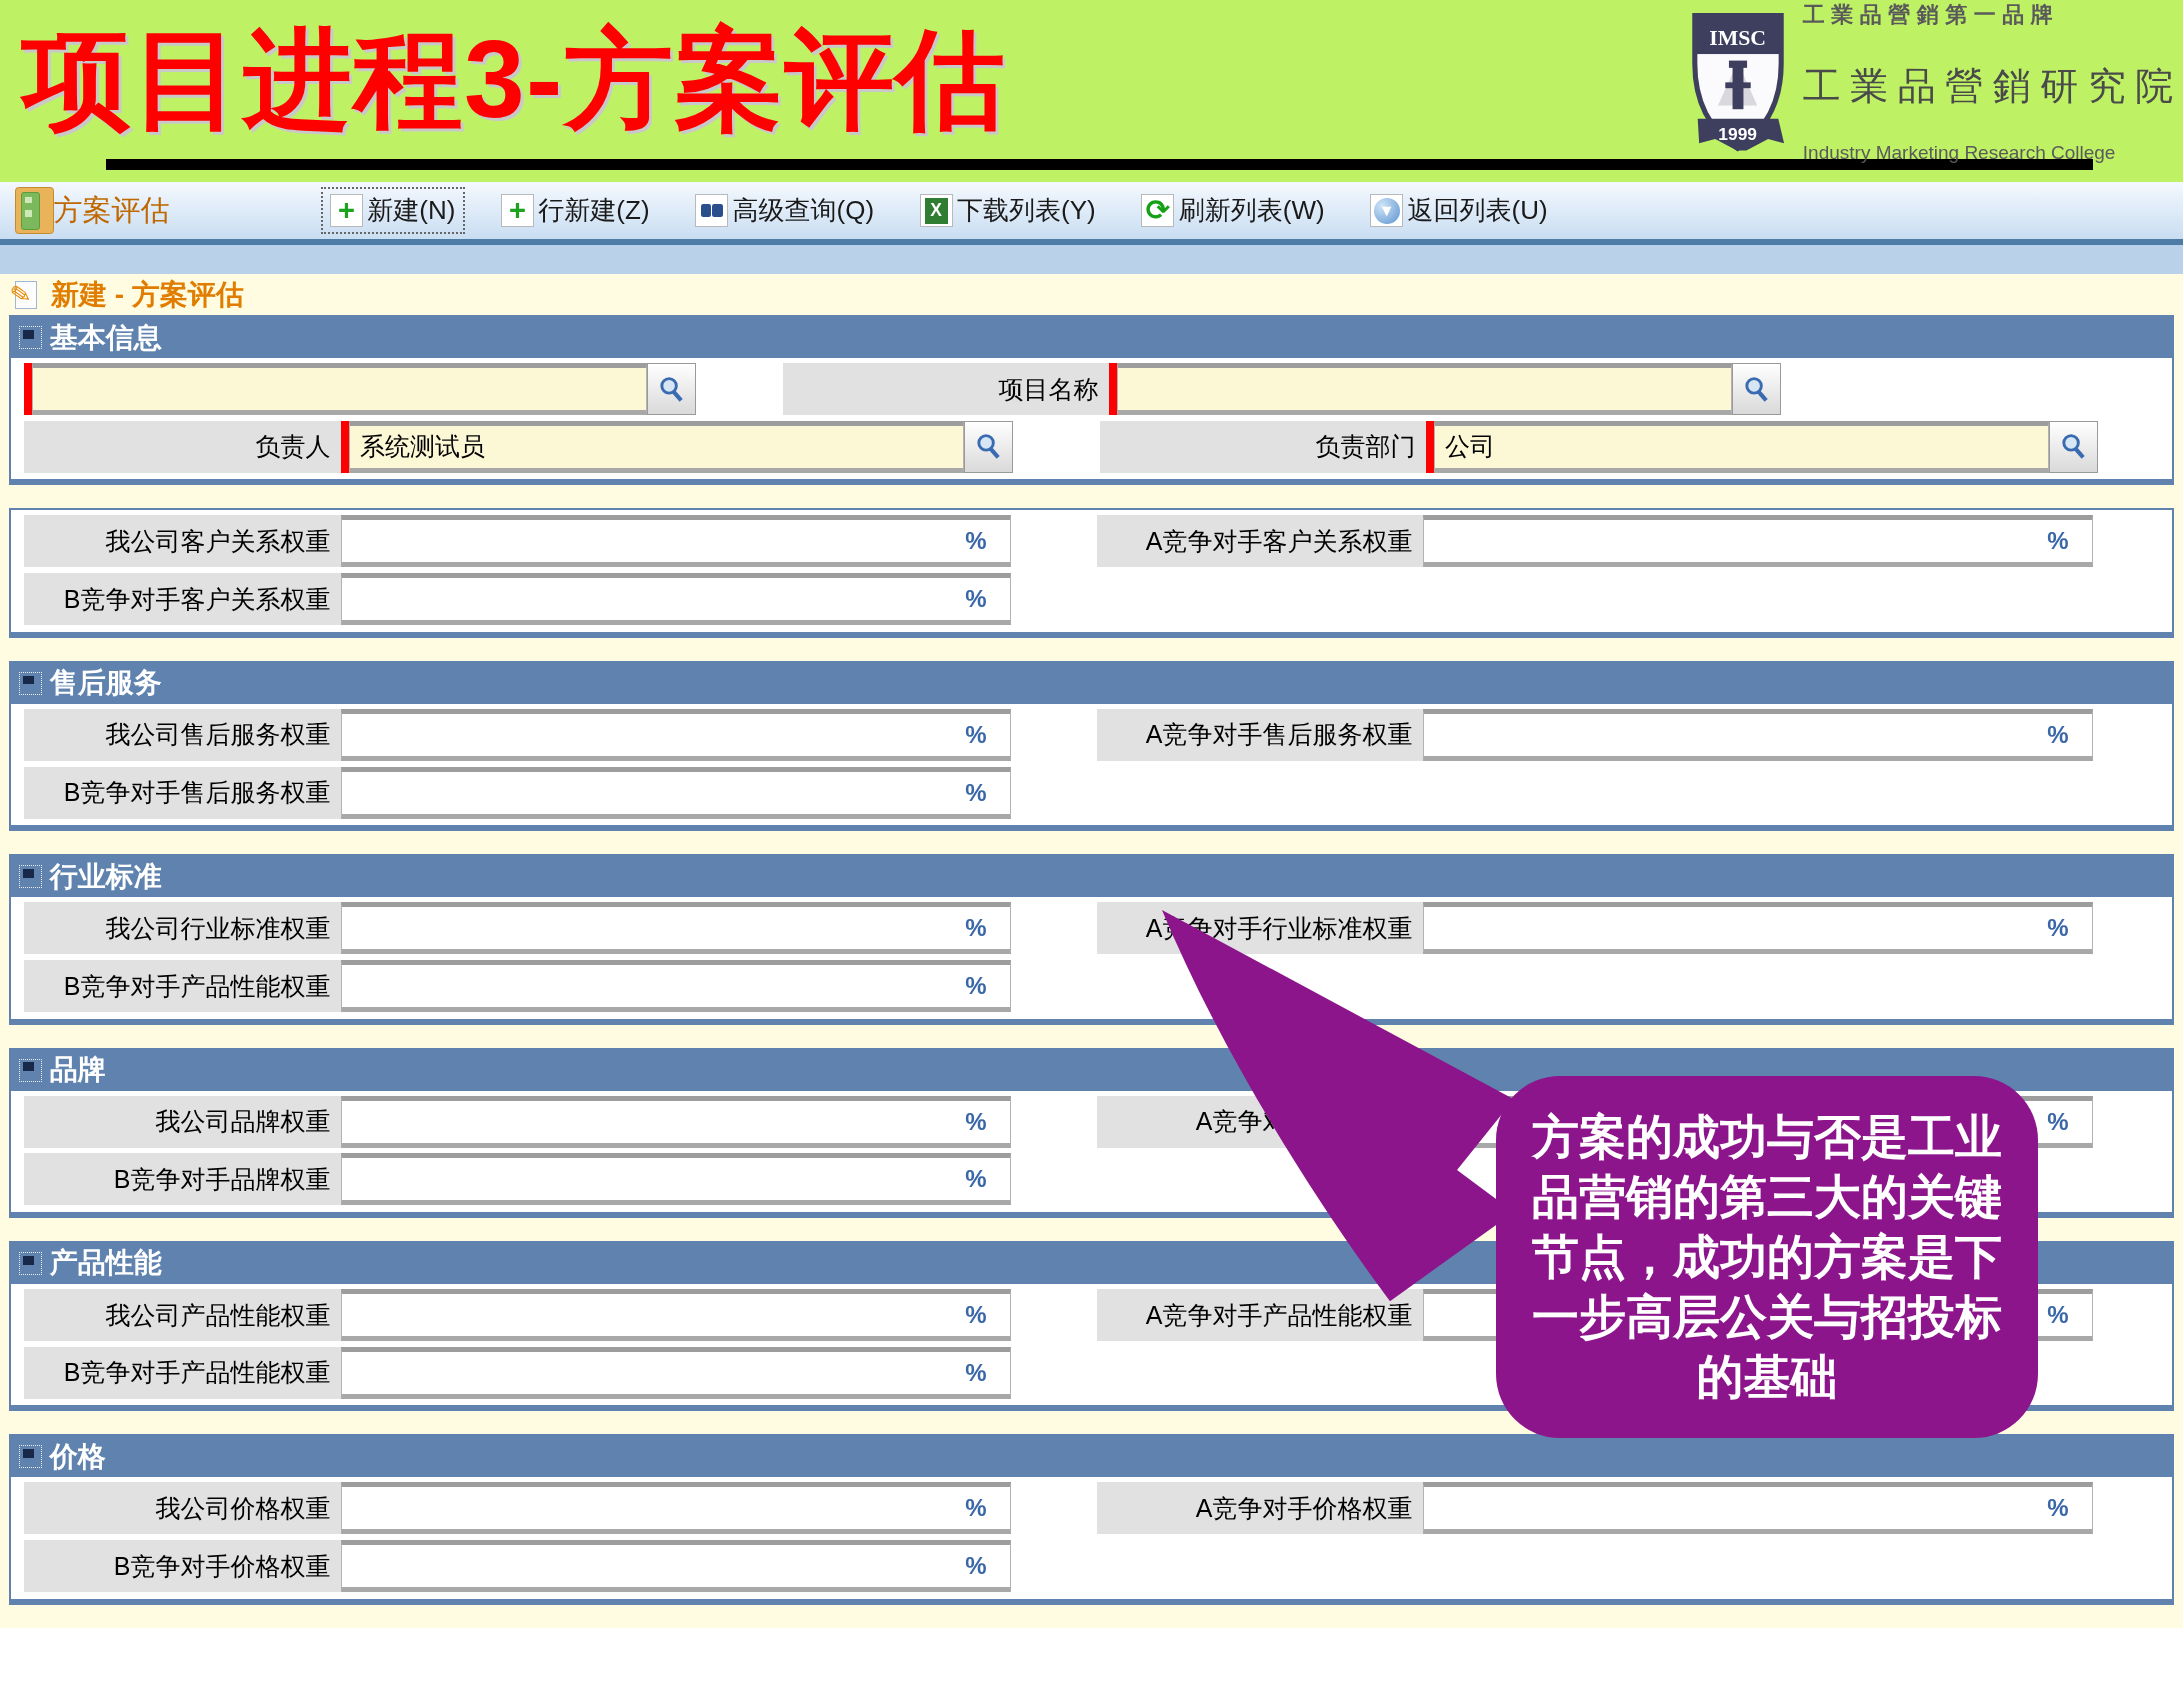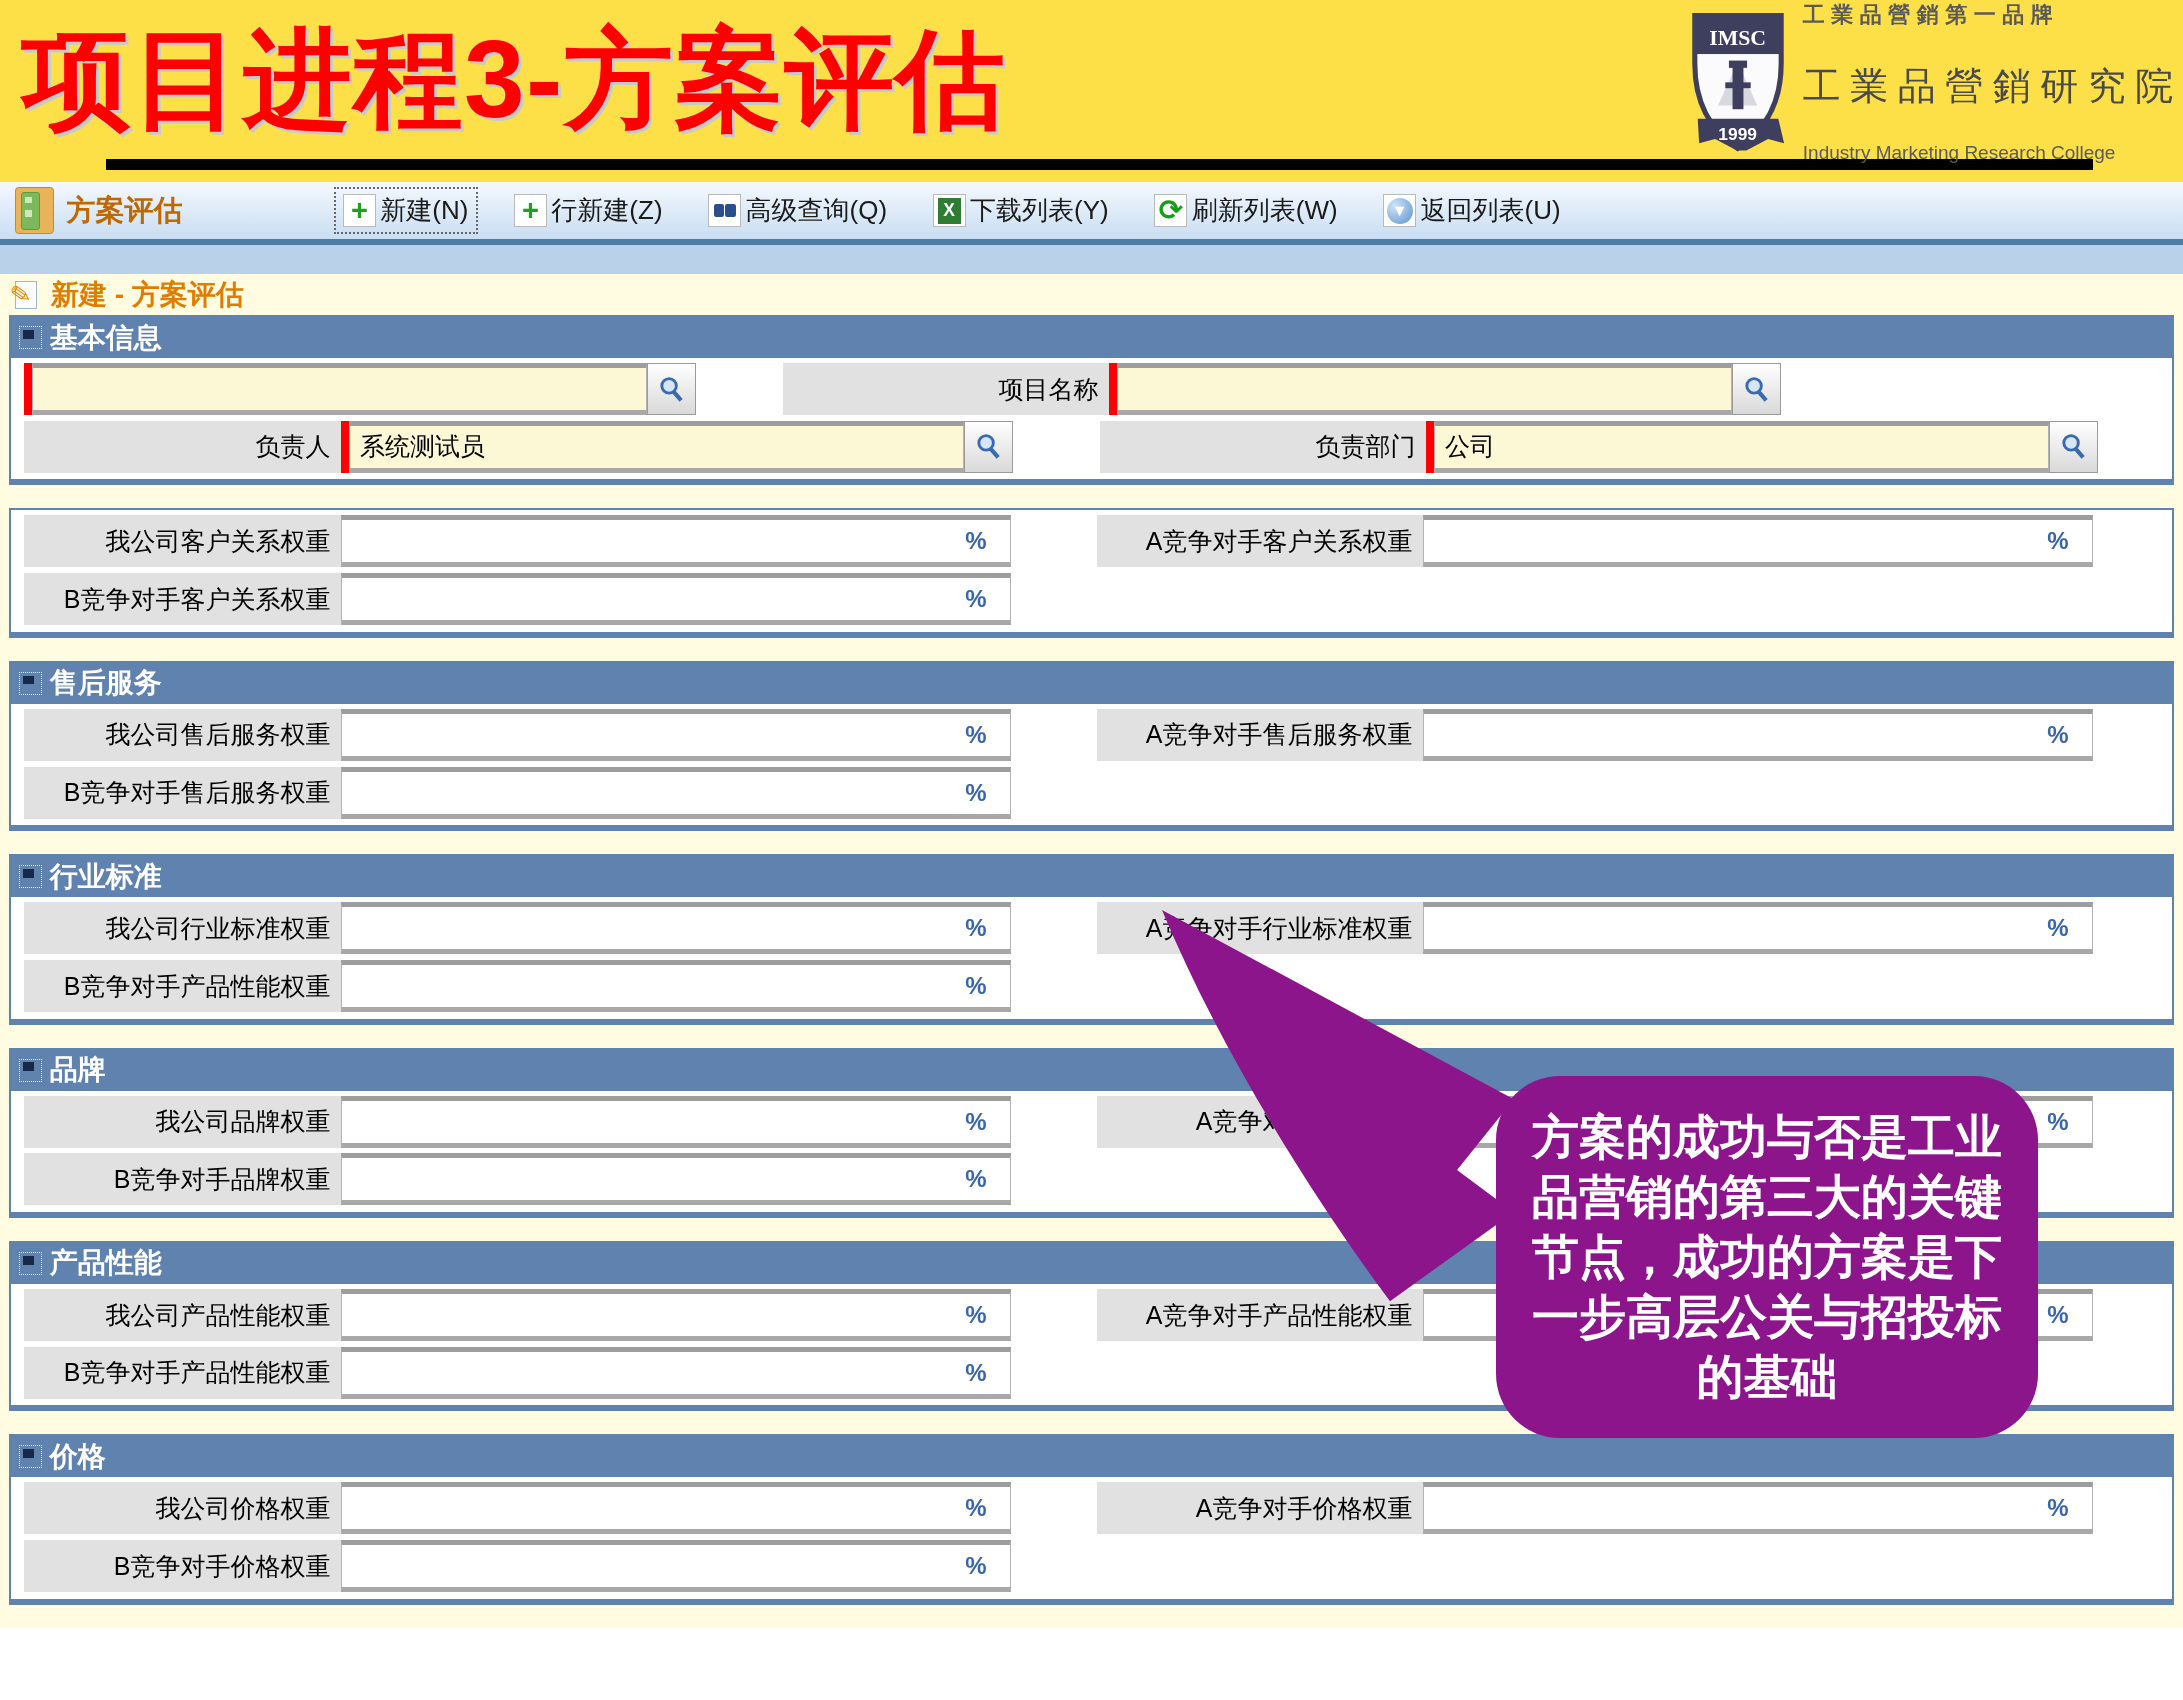--- a/index.html
+++ b/index.html
@@ -1,42 +1,42 @@
 <!DOCTYPE html>
 <html style="font-size:11.6px"><head>
 <meta charset="utf-8">
 <style>
   * { margin:0; padding:0; box-sizing:border-box; }
   html,body { width:2183px; height:1700px; background:#fff; overflow:hidden;
               font-family:"Liberation Sans","DejaVu Sans",sans-serif; }
   .page { position:relative; width:2183px; height:1700px; background:#fff; }
 
   
-  .slide-header { position:relative; height:182px; background:#fde047; }
+  .slide-header { position:relative; height:182px; background:#bef264; }
   .slide-title { position:absolute; left:22px; top:7.3px; font-size:109px; font-weight:900;
                  color:#ff0000; letter-spacing:1.5px; white-space:nowrap;
                  text-shadow:2.9px 2.9px 0 #c9c9c9; }
   .title-underline { position:absolute; left:106px; top:159px; width:1987px; height:11px; background:#000; }
 
   .logo { position:absolute; right:10.2px; top:7.3px; width:484px; height:149px; display:flex; align-items:center; }
   .logo-shield { width:98px; height:142px; flex:0 0 auto; }
   .logo-text { margin-left:16px; display:flex; flex-direction:column; justify-content:center;gap:24px; }
   .logo-tagline { font-size:22px; color:#5a5a5a; letter-spacing:6.5px; font-weight:bold; }
   .logo-org-cn { font-size:38px; color:#4a4a4a; letter-spacing:9.5px; margin-top:7.3px; white-space:nowrap; }
   .logo-org-en { font-size:19px; color:#5a5a5a; margin-top:5.8px; white-space:nowrap; }
 
   
   .toolbar { height:63px; background:linear-gradient(#f4f9fe,#c9ddf2); border-bottom:6.5px solid #4f7ba7;
              display:flex; align-items:center; padding:0 14.6px; }
   .app-icon { width:39px; height:47px; background:#e9b35a; border:1.5px solid #c68a2e; border-radius:3.6px;
               position:relative; flex:0 0 auto; }
   .app-icon .door { position:absolute; left:5.1px; top:3.6px; width:19px; height:38px; background:#7cb95c;
                     border-radius:2.9px; border:1.5px solid #5d9b3f; }
   .app-icon .pane { position:absolute; left:9.5px; width:7.3px; height:6.5px; background:#cfe8b8; }
-  .module-title { font-size:29px; font-weight:bold; color:#bf6700; margin-left:13px; white-space:nowrap; }
+  .module-title { font-size:29px; font-weight:normal; color:#bf6700; white-space:nowrap; }
   .tb-buttons { display:flex; align-items:center; gap:31px; margin-left:153px; }
   .tb-btn { display:flex; align-items:center; gap:4.4px; font-size:26px; color:#1a1a1a; cursor:pointer;
             padding:4.4px 7.3px; white-space:nowrap; }
   .tb-btn.focused { outline:2.2px dotted #666; }
   .icon-sheet { width:33px; height:33px; background:#fff; border:1.5px solid #b9b9b9; display:flex;
                 align-items:center; justify-content:center; flex:0 0 auto; }
   .plus-glyph { color:#1ca21c; font-size:29px; font-weight:900; line-height:1; }
   .binoc { display:flex; gap:1.5px; }
   .binoc i { width:10.2px; height:13px; background:#2b4e8c; border-radius:2.2px; display:block; }
   .excel-glyph { width:23px; height:26px; background:#2e7d32; color:#fff; font-size:17.5px; font-weight:bold;

